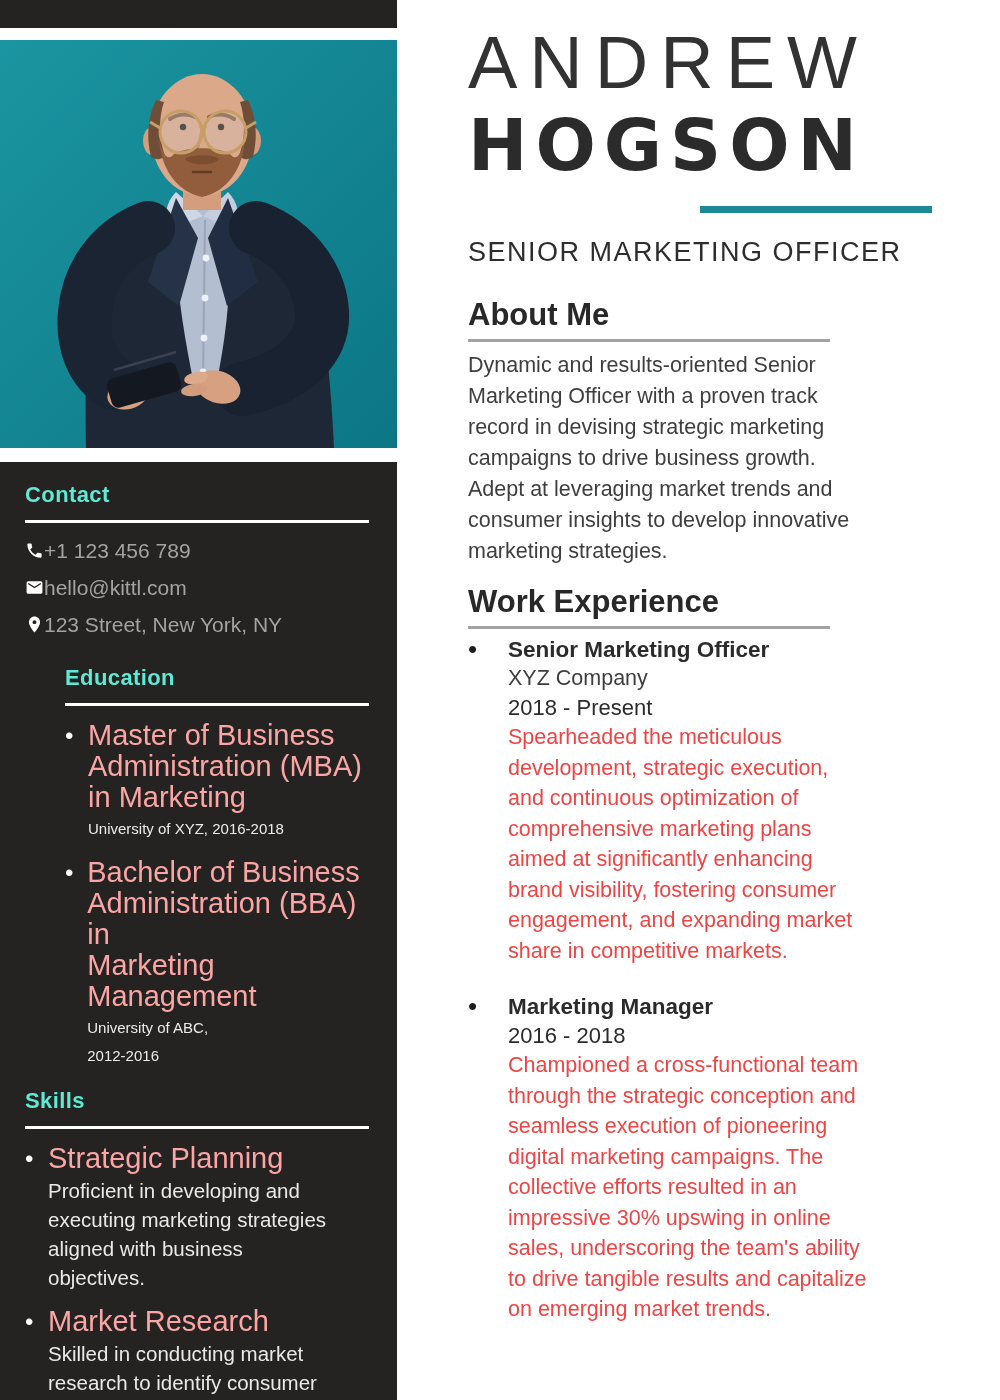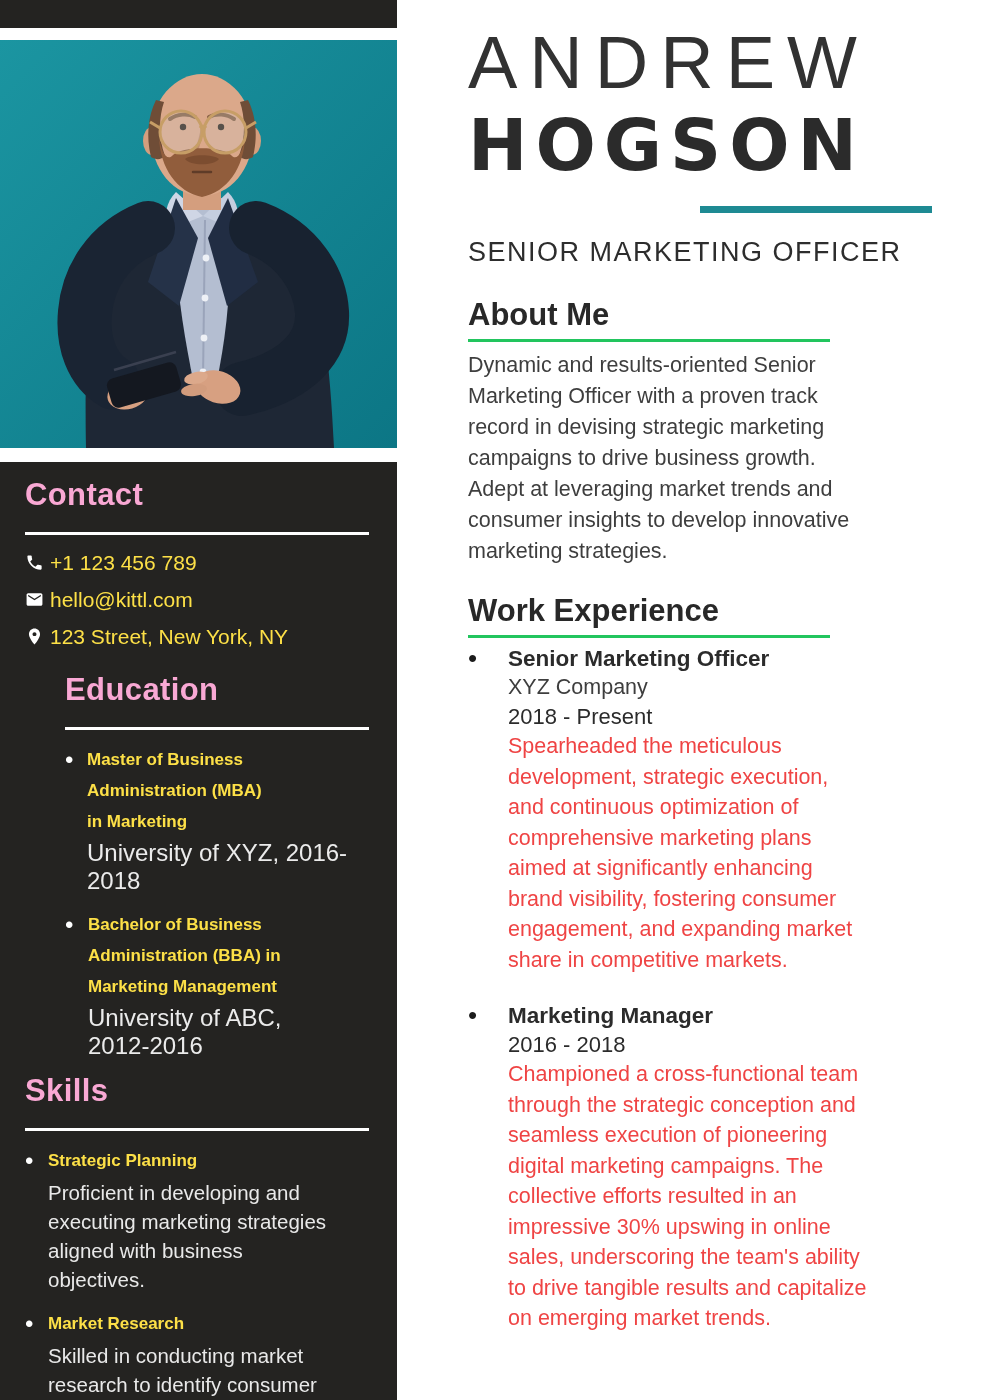--- a/index.html
+++ b/index.html
@@ -15,44 +15,44 @@
   }
   .photo-frame {
     position:absolute; left:0; top:40px; width:397px; height:408px; overflow:hidden;
   }
   .photo-frame svg { display:block; }
   .sidebar-body {
     position:absolute; left:0; top:462px; width:397px; height:938px;
     background:#242321; color:#f2f2f2; padding:16px 28px 0 25px;
   }
   .side-heading {
-    font-size:31px; font-weight:700; color:#f9a8d4; letter-spacing:0.4px;
-    padding-bottom:20px; border-bottom:3px solid #ffffff; line-height:34px;
+    font-size:22px; font-weight:700; color:#5eead4; letter-spacing:0.4px;
+    padding-bottom:8px; border-bottom:3px solid #ffffff; line-height:34px;
   }
   .contact-list { margin-top:15px; }
   .contact-row {
-    display:flex; align-items:center; gap:6px; margin-bottom:12px;
-    font-size:21px; color:#fde047; line-height:25px;
+    display:flex; align-items:center; gap:0; margin-bottom:12px;
+    font-size:21px; color:#a3a3a3; line-height:25px;
   }
   .contact-row svg { flex:0 0 auto; display:block; }
 
   .side-section-education { margin-top:24px;margin-left:40px; }
   .side-section-skills { margin-top:12px; }
 
   .side-list { margin-top:14px; }
   .side-item { display:flex; gap:13px; margin-bottom:14px; }
   .side-item .dot-col { width:10px; }
   .side-item .dot-col::before {
     content:"•"; font-size:24px; line-height:31px; color:#ffffff;
   }
   .side-item-title {
-    font-weight:700; font-size:17px; line-height:31px; color:#fde047; white-space:pre-line;
+    font-weight:400; font-size:29px; line-height:31px; color:#fca5a5; white-space:pre-line;
   }
   .side-item-sub {
-    font-size:24px; line-height:28px; color:#ebebeb; white-space:pre-line; margin-top:2px;
+    font-size:15px; line-height:28px; color:#ebebeb; white-space:pre-line; margin-top:2px;
   }
   .skill-desc { font-size:20.5px; line-height:29px; color:#e9e9e9; white-space:pre-line; margin-top:2px; }
 
   
   .main { position:absolute; left:468px; top:0; width:464px; }
   .name-first {
     margin-top:24px; font-size:74px; font-weight:400; letter-spacing:12px;
     color:#323232; line-height:78px; white-space:nowrap;
   }
   .name-last {
@@ -60,27 +60,27 @@
     color:#2b2b2b; line-height:80px; white-space:nowrap;
     font-family:"DejaVu Sans","Liberation Sans",sans-serif;
   }
   .name-divider { width:232px; height:7px; margin:20px 0 0 auto; }
   .role-title {
     margin-top:22px; font-size:27px; letter-spacing:1.5px; color:#2d2d2d; line-height:34px;
     white-space:nowrap;
   }
   .main-heading {
     font-size:31px; font-weight:700; color:#282828; line-height:36px;
-    padding-bottom:6px; width:362px; border-bottom:3px solid #22c55e;
+    padding-bottom:6px; width:362px; border-bottom:3px solid #a3a3a3;
   }
   .section-about { margin-top:28px; }
   .body-text {
     margin-top:8px; font-size:21.5px; line-height:31px; color:#3e3e3e; white-space:pre-line;
   }
-  .section-work { margin-top:26px; }
+  .section-work { margin-top:17px; }
   .work-entries { margin-top:6px; }
   .work-entry { display:flex; gap:14px; margin-bottom:26px; }
   .work-entry .dot-col { width:26px; text-align:left; }
   .work-entry .dot-col::before {
     content:"•"; font-size:26px; line-height:29px; color:#1c1c1c;
   }
   .job-title { font-size:22.5px; font-weight:700; color:#2b2b2b; line-height:29px; }
   .job-company { font-size:21.5px; color:#3e3e3e; line-height:29px; }
   .job-dates { font-size:22px; font-weight:400; color:#2b2b2b; line-height:29px; }
   .job-desc { font-size:21.5px; line-height:30.5px; color:#ef4444; white-space:pre-line; }

